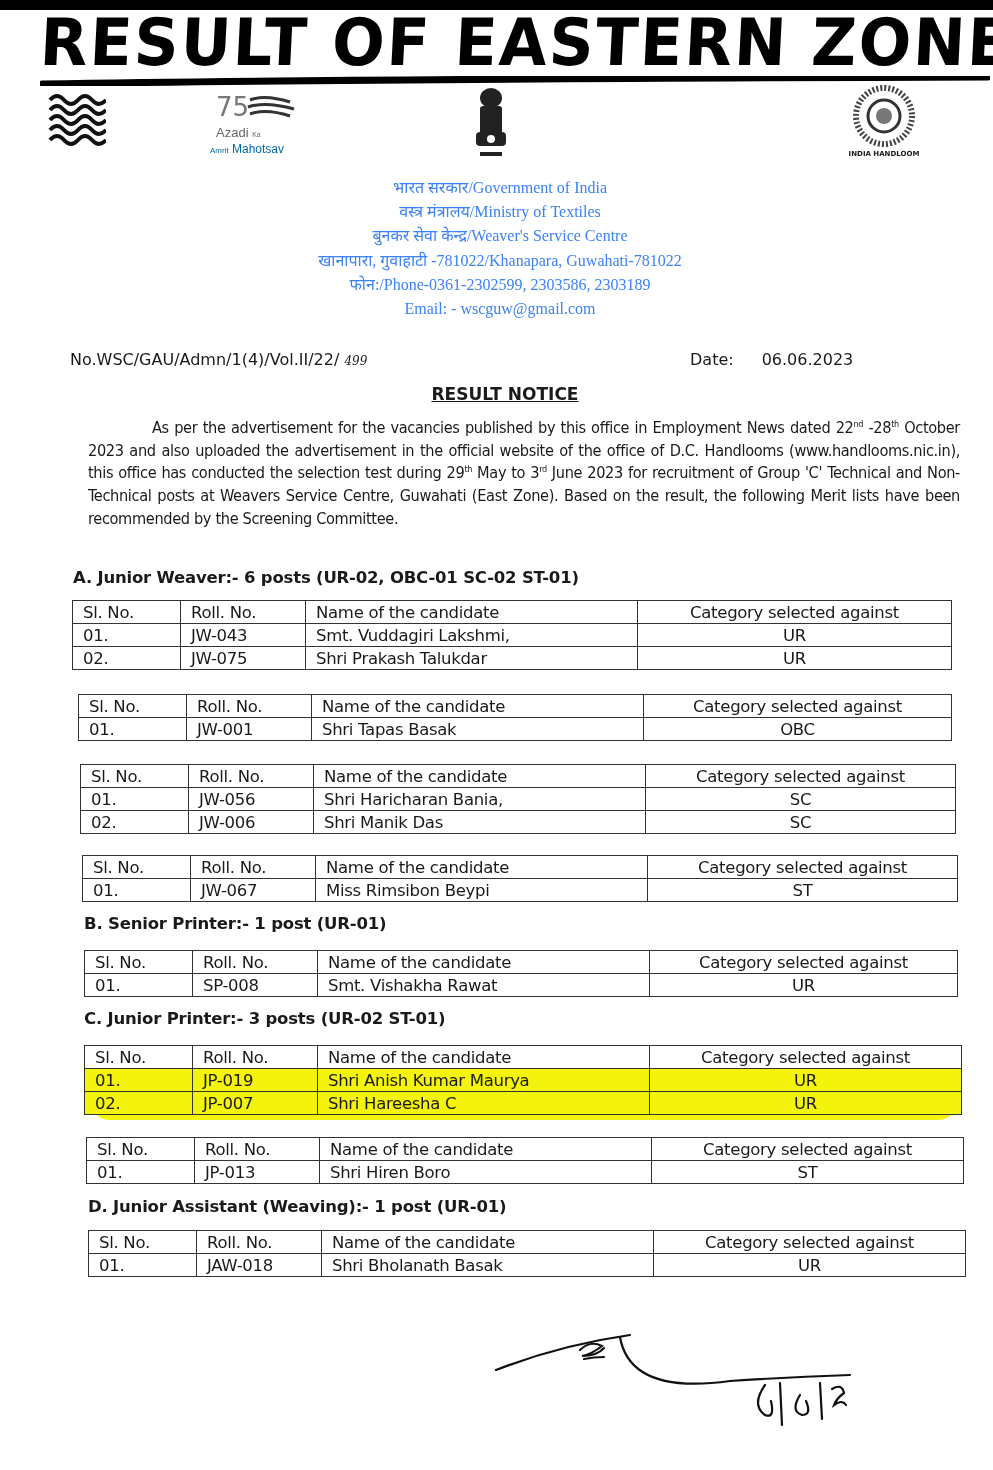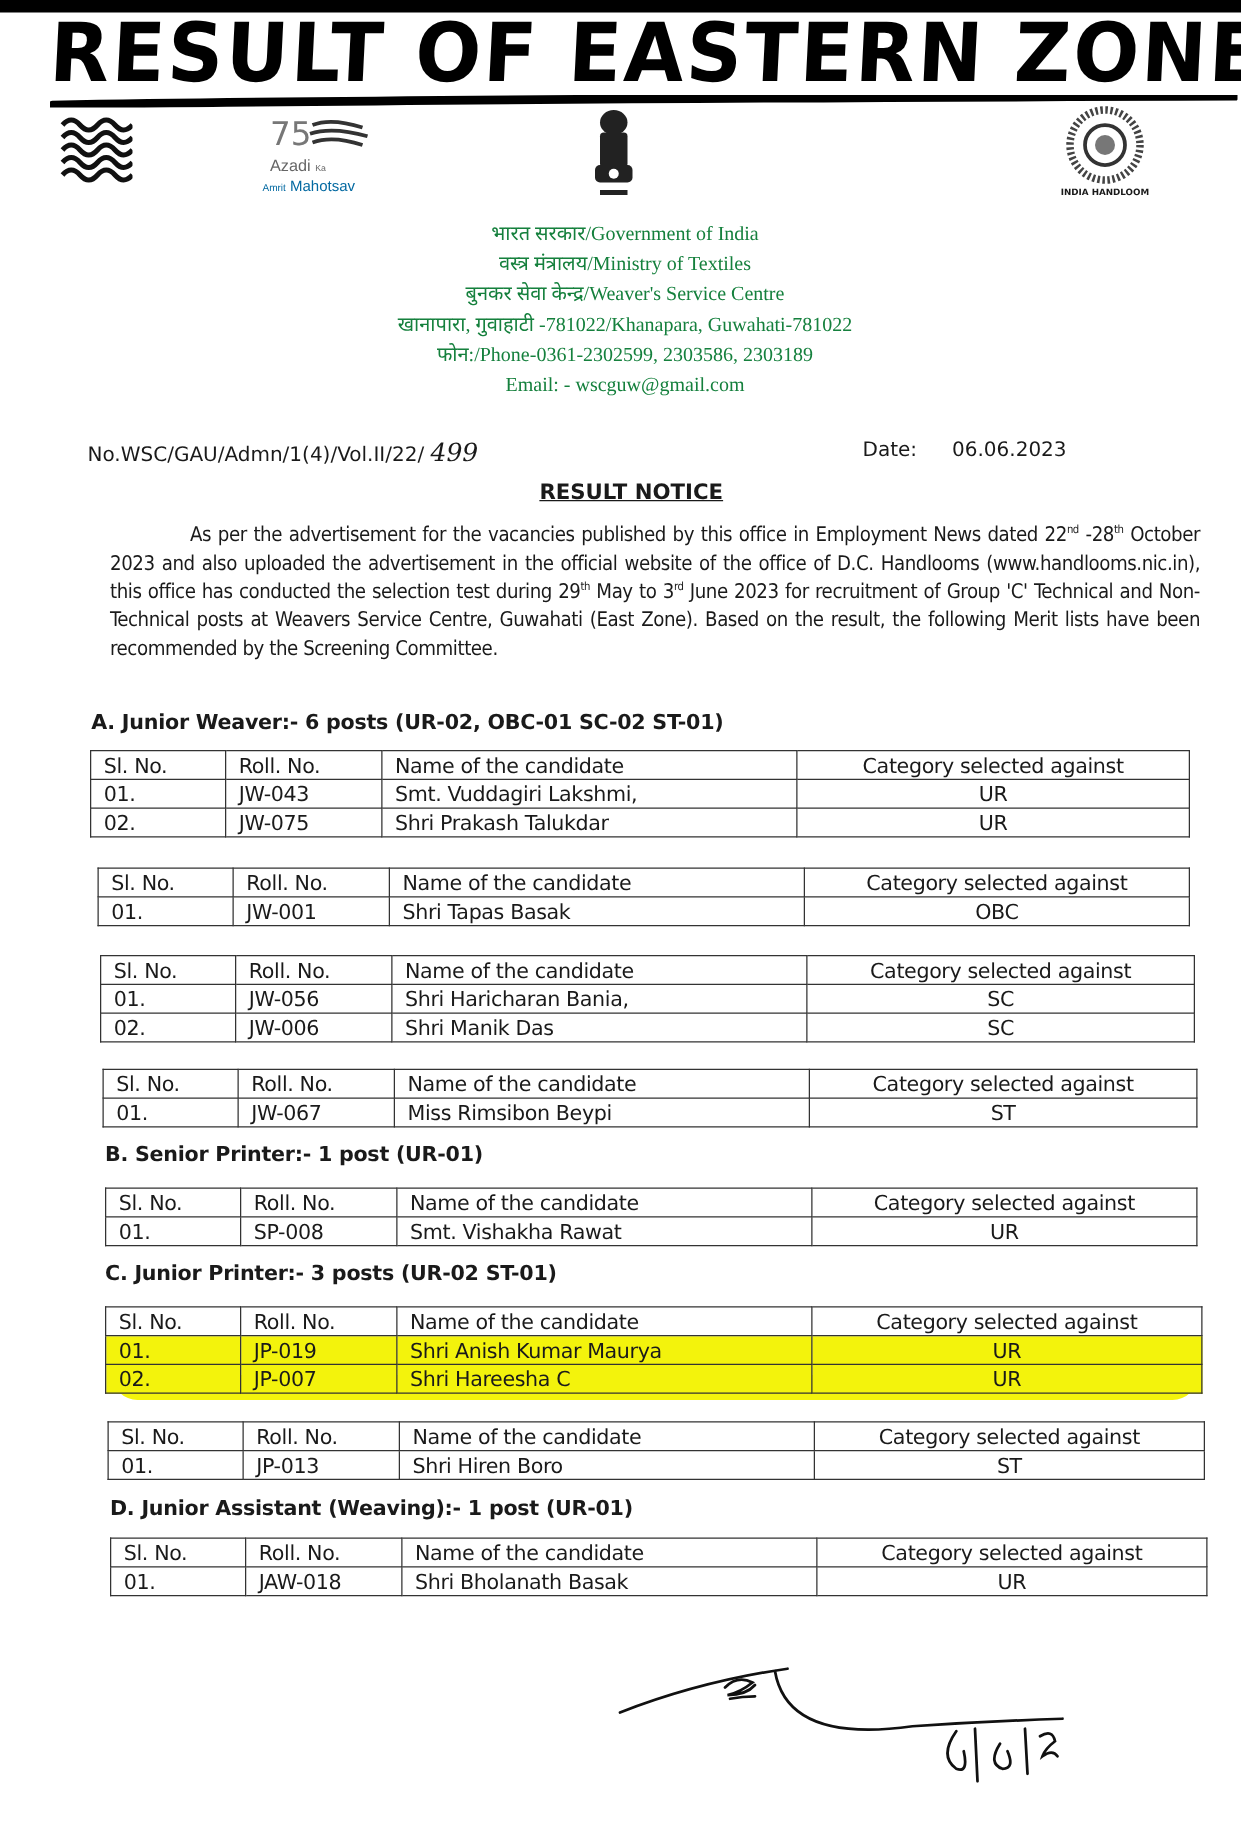--- a/index.html
+++ b/index.html
@@ -19,26 +19,26 @@
   .logo-wave { left: 48px; top: 92px; width: 58px; height: 56px; }
   .logo-azadi { left: 210px; top: 90px; width: 140px; height: 70px; }
   .azadi-text { position: absolute; left: 6px; top: 36px; font-size: 13px; color: #666; font-family: "Liberation Sans", sans-serif; line-height: 14px; }
   .azadi-sub { position: absolute; left: 0; top: 52px; font-size: 12px; color: #0369a1; font-family: "Liberation Sans", sans-serif; }
   .logo-emblem { left: 466px; top: 84px; width: 50px; height: 80px; }
   .logo-handloom { left: 848px; top: 84px; width: 72px; height: 92px; }
   .handloom-label { position: absolute; left: 0; top: 66px; width: 72px; text-align: center; font-size: 7px; font-weight: bold; }
 
   .header {
     position: absolute; left: 200px; top: 176px; width: 600px; text-align: center;
-    font-family: "Liberation Serif", serif; font-size: 16px; line-height: 24.2px; color: #15803d;
+    font-family: "Liberation Serif", serif; font-size: 16px; line-height: 24.2px; color: #3b82f6;
   }
 
   .refline { position: absolute; left: 70px; top: 350px; width: 820px; height: 26px; font-size: 16px; font-family: "DejaVu Sans", sans-serif; }
   .ref-no { position: absolute; left: 0; top: 0; }
-  .ref-hand { font-family: "DejaVu Serif", serif; font-style: italic; font-size: 20px; }
+  .ref-hand { font-family: "DejaVu Serif", serif; font-style: italic; font-size: 12px; }
   .ref-date { position: absolute; left: 620px; top: 0; }
   .ref-date-val { margin-left: 28px; }
 
   .notice-title { position: absolute; left: 0; top: 384px; width: 1010px; text-align: center; font-weight: bold; font-size: 17px; text-decoration: underline; }
 
   .para {
     position: absolute; left: 88px; top: 417px; width: 872px;
     font-size: 16.2px; line-height: 22.7px; text-align: justify; text-indent: 64px;
     font-family: "DejaVu Sans Condensed", "DejaVu Sans", sans-serif; letter-spacing: -0.35px;
   }

